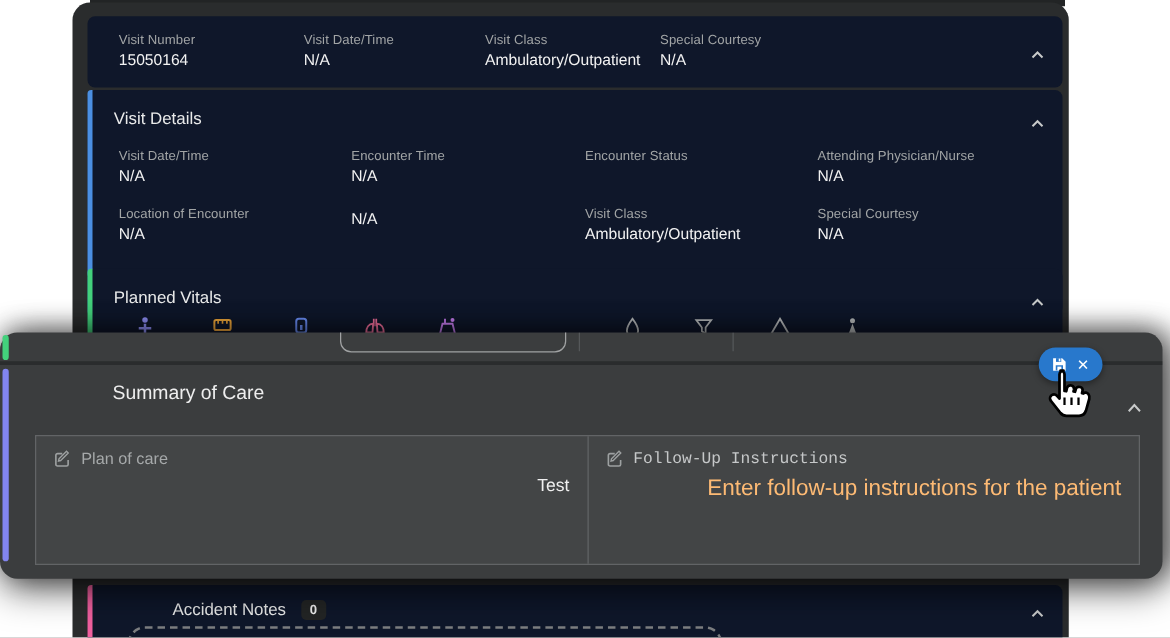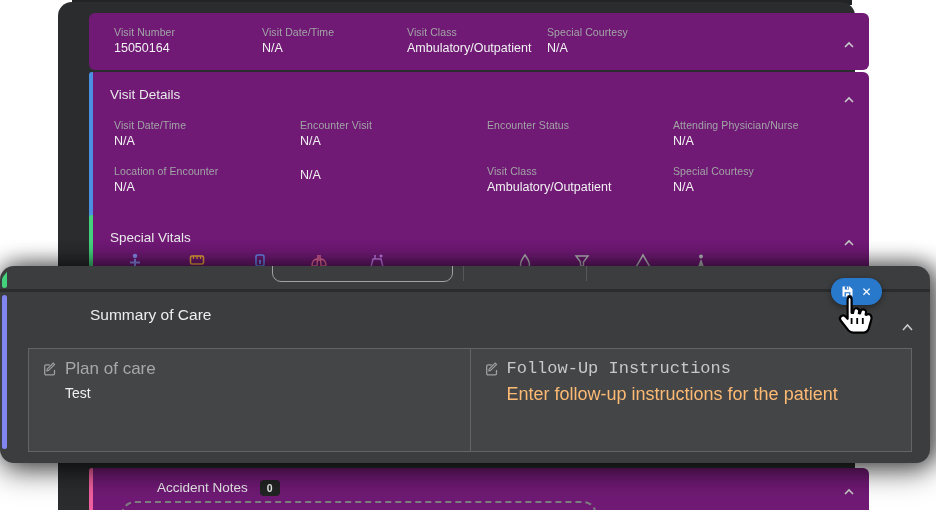--- a/index.html
+++ b/index.html
@@ -5,21 +5,21 @@
   * { margin:0; padding:0; box-sizing:border-box; }
   html,body { background:#ffffff; }
   body { font-family:"Liberation Sans", sans-serif; }
   .stage { position:relative; width:936px; height:510px; overflow:hidden; background:#ffffff; }
 
   .behind-strip { position:absolute; left:72px; top:0; width:780px; height:5px; background:#222425; z-index:0; }
 
   .frame { position:absolute; left:58px; top:2px; width:797px; height:520px;
            background:#2a2c2d; border-radius:14px 14px 0 0; z-index:1; }
 
-  .section { position:absolute; left:31px; width:780px; background:#701a75; border-radius:6px; }
+  .section { position:absolute; left:12px; width:780px; background:#0f172a; border-radius:6px; }
   .sec-border { position:absolute; left:0; top:0; bottom:0; width:4px; border-radius:3px 0 0 3px; }
 
   .chev { position:absolute; right:14px; cursor:pointer; }
 
   label.fl { display:block; font-size:10.5px; color:#a2a5a6; letter-spacing:.1px; }
   .fv { font-size:12.5px; color:#f2f2f2; margin-top:3px; }
 
   
   .sec-a { top:11px; height:57px; }
   .sec-a .grid { display:grid; grid-template-columns:148px 145px 140px 1fr; padding:13px 0 0 25px; }
@@ -40,35 +40,35 @@
   .sec-d .titlerow { display:flex; padding:12px 0 0 21px;margin-left:47px; }
   .badge { display:inline-block; margin-left:12px; background:#232525; color:#f0f0f0;
            font-size:10.5px; font-weight:bold; padding:2px 7px; border-radius:4px; }
   .dashed-box { position:absolute; left:32px; top:33px; width:476px; height:40px;
                 border:2px dashed #7c7e80; border-radius:14px; cursor:pointer; }
 
   
   .overlay { position:absolute; left:0; top:266px; width:930px; height:197px; z-index:5;
              background:#3b3d3e; border-radius:14px; overflow:visible;
              box-shadow:0 10px 28px rgba(0,0,0,.5), 0 -5px 20px rgba(0,0,0,.35), 12px 0 22px rgba(0,0,0,.35); }
-  .ov-clip { position:absolute; inset:0; border-radius:22px; overflow:hidden; }
+  .ov-clip { position:absolute; inset:0; border-radius:6px; overflow:hidden;text-align:right; }
   .sliver-border { position:absolute; left:2px; top:2px; width:5px; height:20px; background:#43d17c; border-radius:3px; }
   .cut-box { position:absolute; left:272px; top:-13px; width:181px; height:29px;
              border:1.5px solid #a0a2a3; border-radius:9px; }
   .ovdiv { position:absolute; top:0; width:1px; height:15px; background:#55585a; }
   .ov-gap { position:absolute; left:0; right:0; top:23px; height:3px; background:#2a2c2d; }
   .ov-summary { position:absolute; left:0; right:0; top:26px; bottom:0; }
   .sum-border { position:absolute; left:2px; top:3px; bottom:14px; width:5px; background:#8285f0; border-radius:3px; }
   .sum-title { position:absolute; left:90px; top:14px; font-size:15.5px; color:#eeeeee; }
   .fields { position:absolute; left:28px; top:56px; width:884px; height:104px;
             border:1px solid #626466; background:#434546; display:flex; }
   .field { flex:1; padding:10px 14px; cursor:text; position:relative; }
   .field + .field { border-left:1px solid #626466; }
   .f-head { display:flex; align-items:center; gap:8px; }
-  .f-label { font-size:17px; color:#a6a9aa; }
+  .f-label { font-size:13px; color:#a6a9aa; }
   .f-label.bright { color:#c6c8c9;font-family:Liberation Mono, monospace; }
   .f-value { font-size:14px; color:#f0f0f0; margin:6px 0 0 22px; }
   .f-placeholder { font-size:18px; color:#fdba74; margin:6px 0 0 22px; }
 
   .save-pill { position:absolute; left:831px; top:12px; width:51px; height:27px; background:#2878cc;
                border-radius:14px; display:flex; align-items:center; justify-content:center; gap:7px;
                cursor:pointer; z-index:7; box-shadow:0 2px 6px rgba(0,0,0,.4); }
   .x-glyph { color:#ffffff; font-size:12px; line-height:1; cursor:pointer; }
   .cursor-hand { position:absolute; left:836px; top:28px; z-index:8; pointer-events:none; }
 
@@ -115,21 +115,21 @@
         <svg width="12" height="8">
             <polyline points="2,6 6,2 10,6" stroke="#c8caca" stroke-width="1.6" fill="none"></polyline>
           </svg>
       </span>
       <div class="grid">
         <div>
           <label class="fl">Visit Date/Time</label>
           <div class="fv">N/A</div>
         </div>
         <div>
-          <label class="fl">Encounter Visit</label>
+          <label class="fl">Encounter Time</label>
           <div class="fv">N/A</div>
         </div>
         <div>
           <label class="fl">Encounter Status</label>
         </div>
         <div>
           <label class="fl">Attending Physician/Nurse</label>
           <div class="fv">N/A</div>
         </div>
         <div>
@@ -145,21 +145,21 @@
         </div>
         <div>
           <label class="fl">Special Courtesy</label>
           <div class="fv">N/A</div>
         </div>
       </div>
     </div>
 
     <div class="section sec-c">
       <div class="sec-border" style="background:#43d17c"></div>
-      <div class="sec-title">Special Vitals</div>
+      <div class="sec-title">Planned Vitals</div>
       <span class="chev" style="top:18px">
         <svg width="12" height="8">
             <polyline points="2,6 6,2 10,6" stroke="#c8caca" stroke-width="1.6" fill="none"></polyline>
           </svg>
       </span>
       <div class="vitals-row">
         <span class="vit" style="left:38px">
           <svg width="14" height="20" viewBox="0 0 14 20">
               <circle cx="7" cy="3" r="2.2" fill="#8e8ef5"></circle>
               <path d="M7 6 v10 M2 9.5 h10" stroke="#8e8ef5" stroke-width="2" fill="none"></path>

